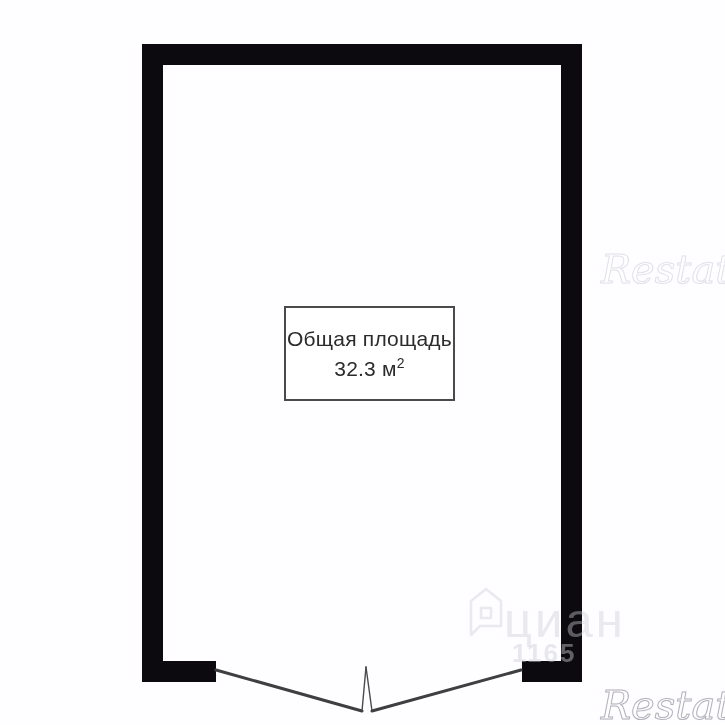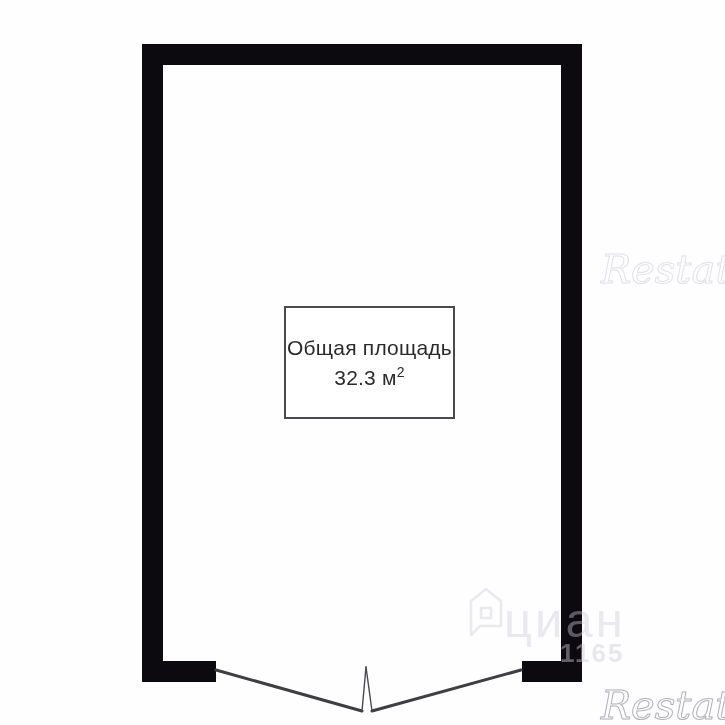--- a/index.html
+++ b/index.html
@@ -21,21 +21,21 @@
 
   
   .door-svg { position: absolute; left: 0; top: 0; z-index: 1; pointer-events: none; }
   .door-line  { stroke: #3f3f3f; stroke-width: 3;   stroke-linecap: round; }
   .door-spike { stroke: #4a4a4a; stroke-width: 1.4; stroke-linecap: round; }
 
   
   .area-box {
     position: absolute;
     left: 284px; top: 306px;
-    width: 171px; height: 113px;
+    width: 171px; height: 95px;
     background: #ffffff;
     border: 2px solid #4a4a4a;
     box-sizing: border-box;
     display: flex;
     flex-direction: column;
     align-items: center;
     justify-content: center;
     gap: 9px;
     z-index: 2;
   }
@@ -59,21 +59,20 @@
     color: rgba(205, 205, 214, 0.42);
     line-height: 1;
   }
   .cian-number {
     left: 512px; top: 640px;
     font-size: 26px;
     font-weight: bold;
     letter-spacing: 2px;
     color: rgba(205, 205, 214, 0.45);
     line-height: 1;
-    margin-left: 48px;
   }
 
   
   .restate-wm {
     position: absolute;
     z-index: 4;
     font-family: "DejaVu Serif", serif;
     font-style: italic;
     font-size: 40px;
     line-height: 1;

